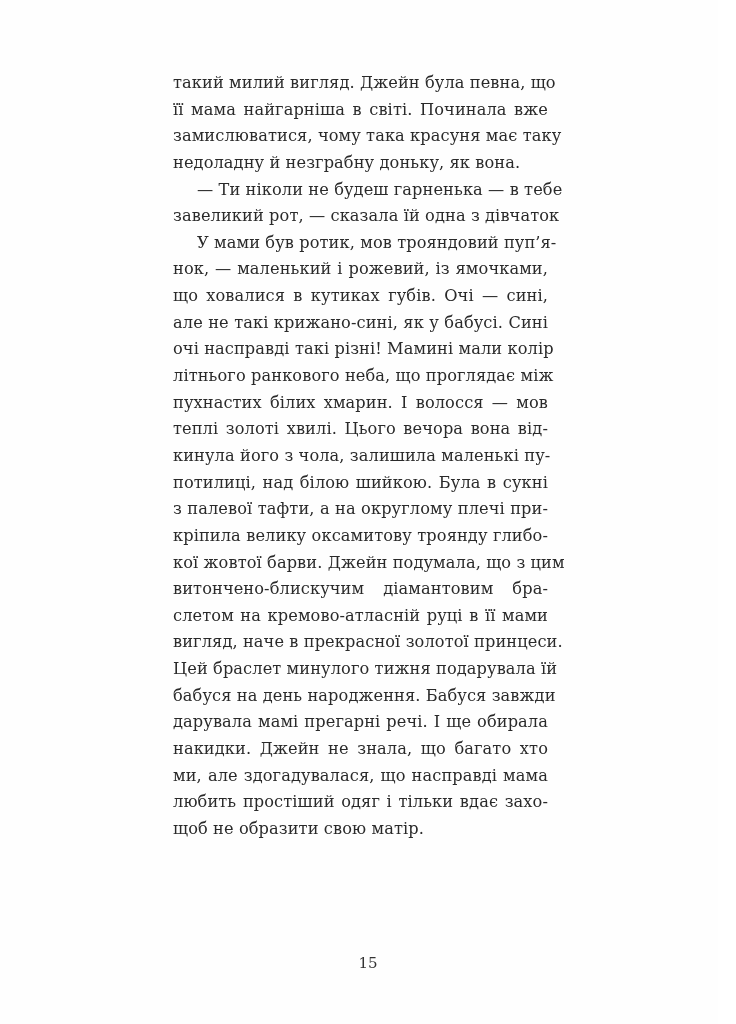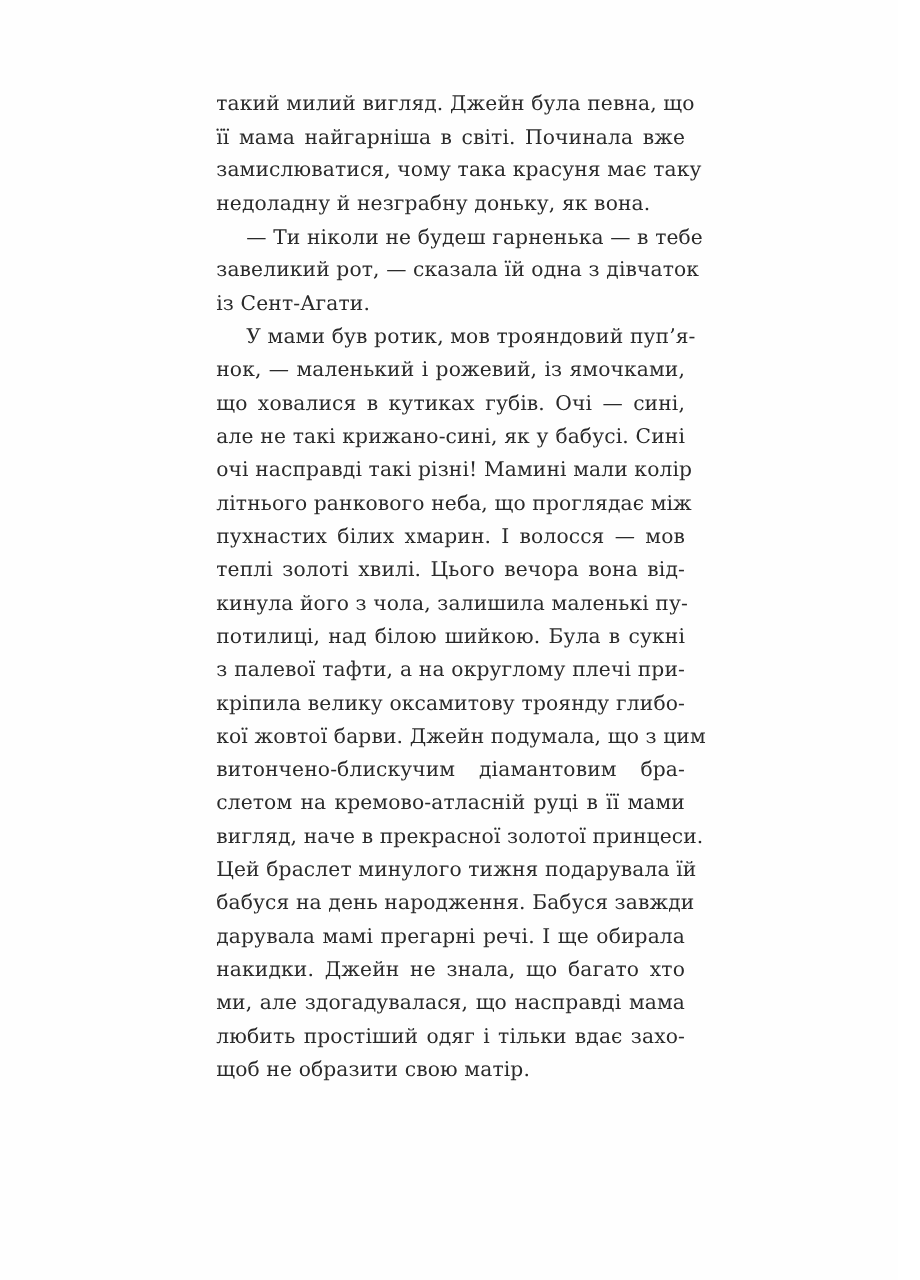--- a/index.html
+++ b/index.html
@@ -65,21 +65,20 @@
     <div>
       <span class="line">такий милий вигляд. Джейн була певна, що</span>
       <span class="line">її мама найгарніша в світі. Починала вже</span>
       <span class="line">замислюватися, чому така красуня має таку</span>
       <span class="line last">недоладну й незграбну доньку, як вона.</span>
     </div>
 
     <div>
       <span class="line indent">— Ти ніколи не будеш гарненька — в тебе</span>
       <span class="line">завеликий рот, — сказала їй одна з дівчаток</span>
-      <span class="line last">із Сент-Агати.</span>
     </div>
 
     <div>
       <span class="line indent">У мами був ротик, мов трояндовий пуп’я-</span>
       <span class="line">нок, — маленький і рожевий, із ямочками,</span>
       <span class="line">що ховалися в кутиках губів. Очі — сині,</span>
       <span class="line">але не такі крижано-сині, як у бабусі. Сині</span>
       <span class="line">очі насправді такі різні! Мамині мали колір</span>
       <span class="line">літнього ранкового неба, що проглядає між</span>
       <span class="line">пухнастих білих хмарин. І волосся — мов</span>
@@ -96,13 +95,14 @@
       <span class="line">бабуся на день народження. Бабуся завжди</span>
       <span class="line">дарувала мамі прегарні речі. І ще обирала</span>
       <span class="line">накидки. Джейн не знала, що багато хто</span>
       <span class="line">ми, але здогадувалася, що насправді мама</span>
       <span class="line">любить простіший одяг і тільки вдає захо-</span>
       <span class="line last">щоб не образити свою матір.</span>
     </div>
 
   </div>
 
+  <div class="page-number">15</div>
 </div>
 
 </body></html>

